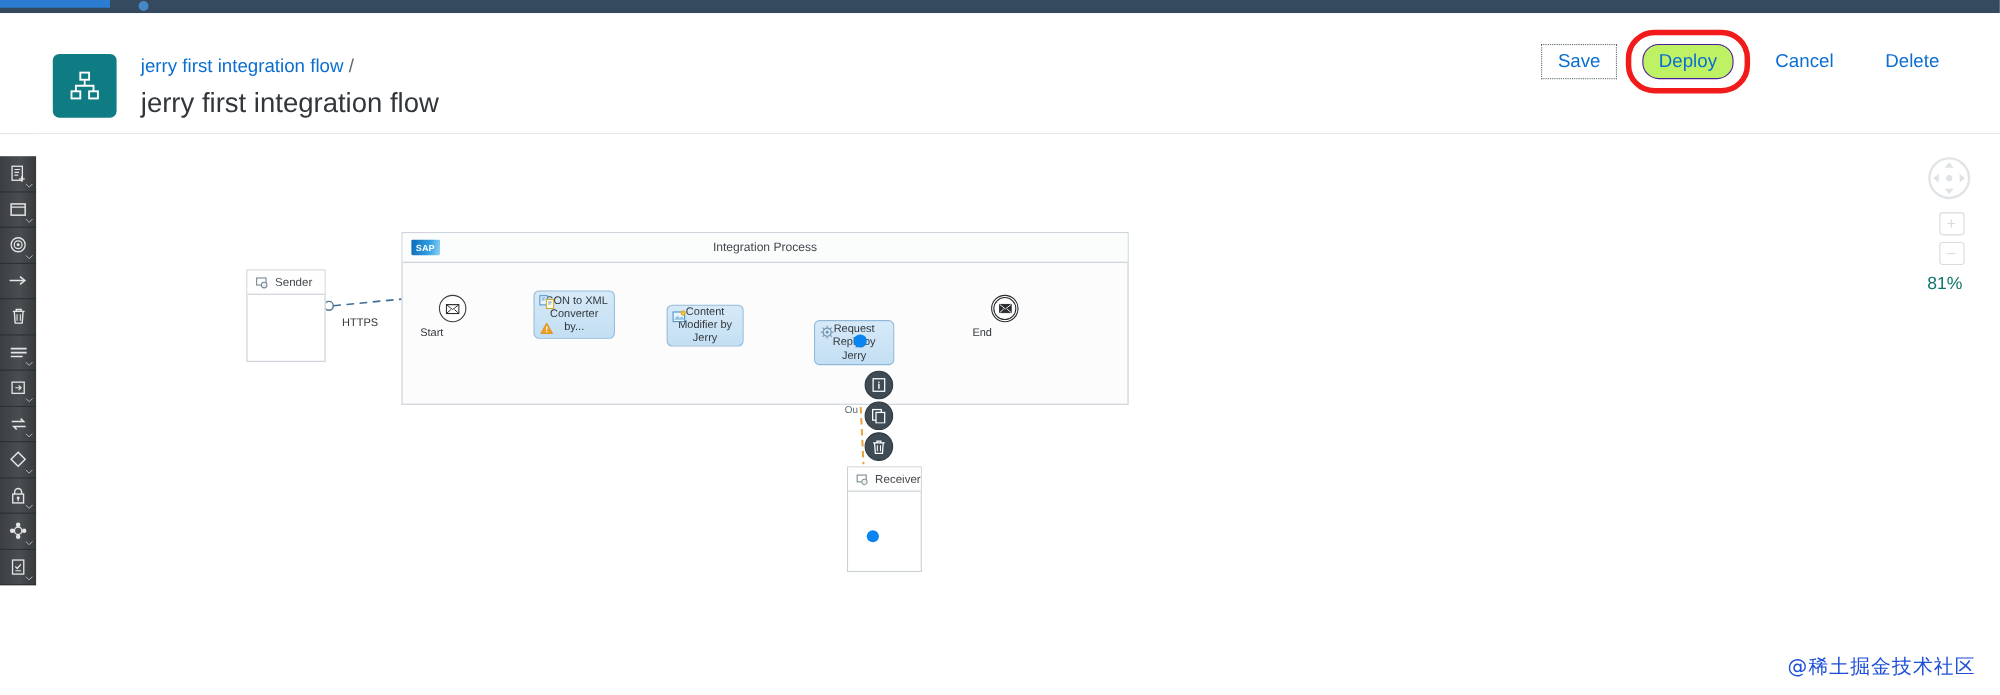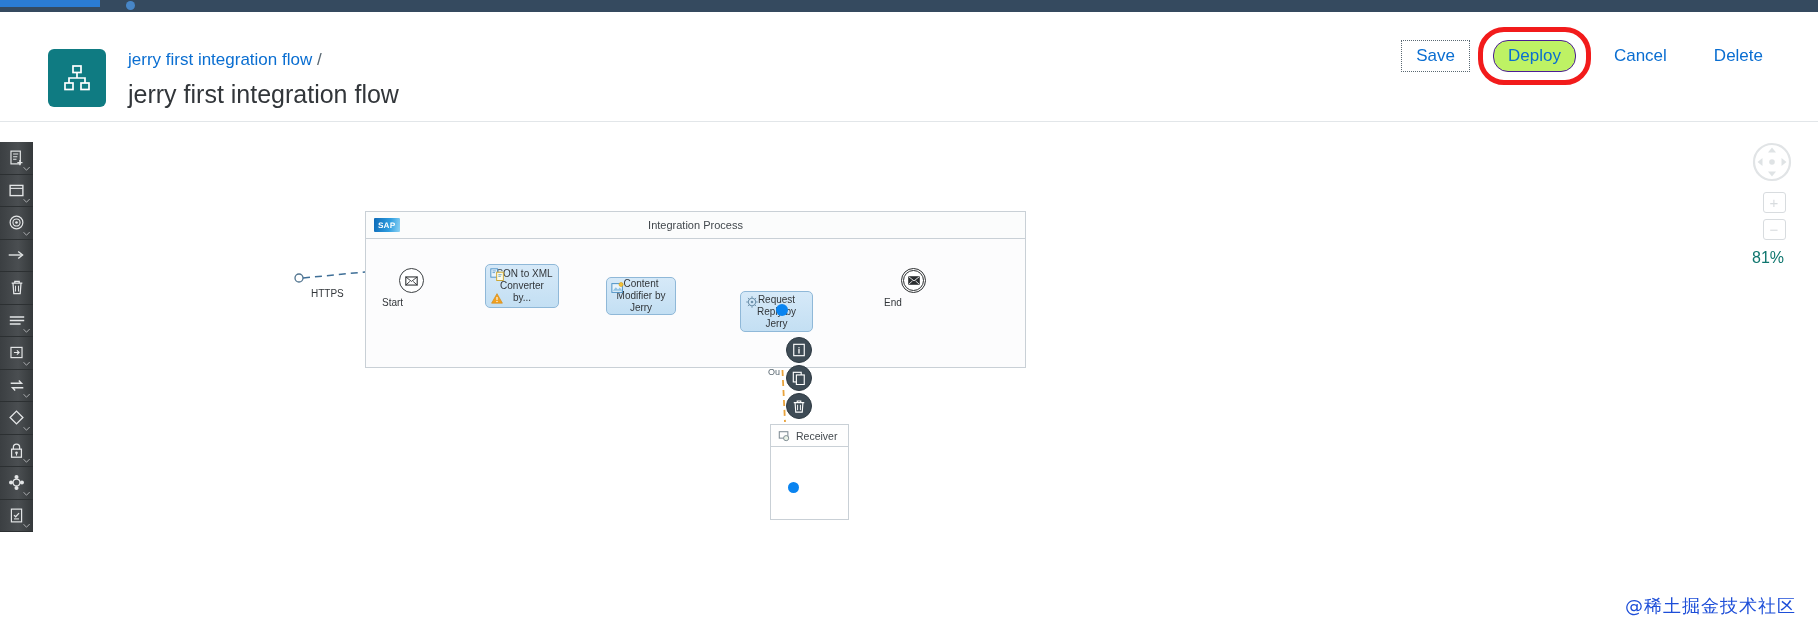--- a/index.html
+++ b/index.html
@@ -138,21 +138,21 @@
   }
   .participant .p-head {
     height: 22px; border-bottom: 1px solid #c9d0d6;
     display: flex; align-items: center; gap: 6px;
     padding-left: 7px; background: #fefefe;
   }
   .participant .p-label { font-size: 10.5px; color: #42484d; }
   .participant .p-body { position: relative; height: calc(100% - 22px); }
 
   #sender   { left: 191px; top: 123px; width: 72px; height: 84px; }
-  #receiver { left: 737px; top: 302px; width: 79px; height: 96px; }
+  #receiver { left: 737px; top: 302px; width: 68px; height: 96px; }
 
   .blue-dot {
     position: absolute; left: 17px; top: 35px;
     width: 11px; height: 11px; border-radius: 50%;
     background: #0a84f0;
   }
 
   
   .evt {
     position: absolute; width: 25px; height: 25px;
@@ -419,20 +419,30 @@
 
   <div class="pool">
     <div class="pool-head">
       <div class="sap-logo">
         <span>SAP</span>
       </div>
       <div class="pool-title">Integration Process</div>
     </div>
   </div>
 
+  <div class="participant" id="sender">
+    <div class="p-head">
+      <svg width="12" height="12" viewBox="0 0 14 14">
+        <rect x="1.5" y="2" width="10" height="7.5" fill="none" stroke="#7d8a93" stroke-width="1.2"></rect>
+        <circle cx="9.5" cy="9.5" r="3" fill="#e6eef3" stroke="#7d8a93" stroke-width="1.1"></circle>
+      </svg>
+      <span class="p-label">Sender</span>
+    </div>
+    <div class="p-body"></div>
+  </div>
 
   <div style="position:absolute;left:278px;top:166px;font-size:10px;color:#32363a;">HTTPS</div>
 
   <div class="evt start">
     <svg width="13" height="10" viewBox="0 0 16 12">
       <rect x="1" y="1" width="14" height="10" fill="none" stroke="#2b2e30" stroke-width="1.3"></rect>
       <path d="M1 1l7 5.5L15 1M1 11l5-4.5M15 11l-5-4.5" fill="none" stroke="#2b2e30" stroke-width="1.1"></path>
     </svg>
   </div>
   <div class="evt-label start">Start</div>

